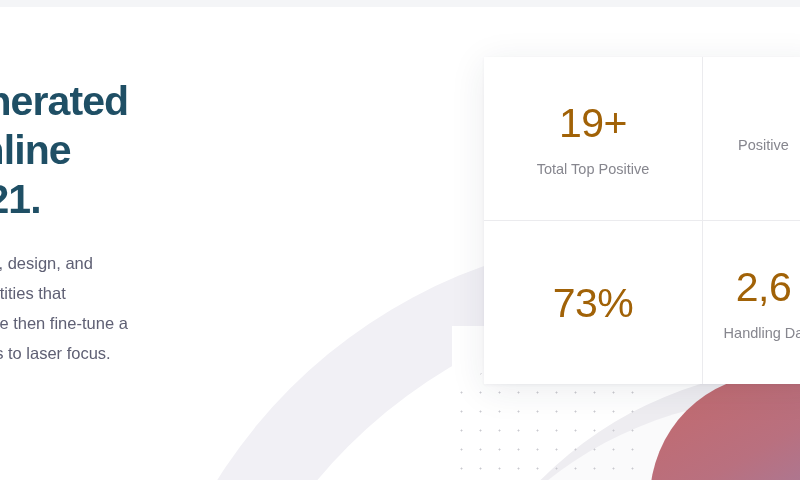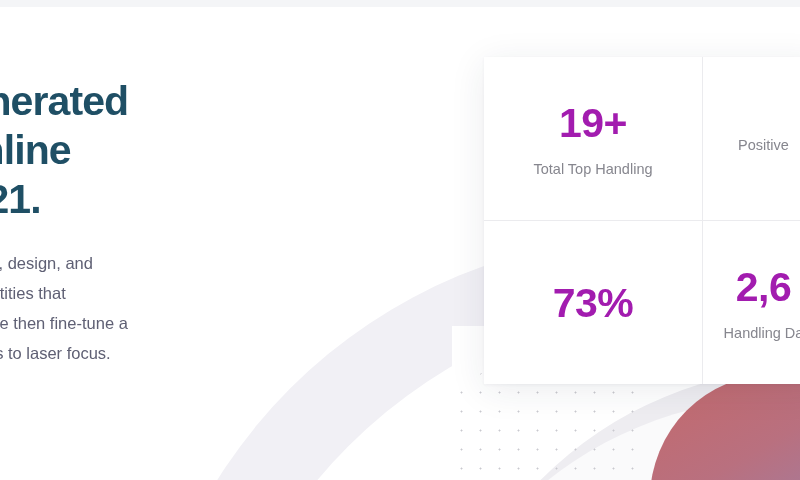--- a/index.html
+++ b/index.html
@@ -172,22 +172,22 @@
     align-items: center;
     justify-content: center;
     padding: 0 10px;
   }
 
   .stat-cell.border-right { border-right: 1px solid #ebebee; }
   .stat-cell.border-bottom { border-bottom: 1px solid #ebebee; }
 
   .stat-value {
     font-size: 41px;
-    font-weight: bold;
-    color: #a21caf;
+    font-weight: normal;
+    color: #a16207;
     line-height: 48px;
     letter-spacing: -0.5px;
     white-space: nowrap;
   }
 
   .stat-label {
     margin-top: 13px;
     font-size: 14.5px;
     color: #86868e;
     line-height: 19px;
@@ -230,21 +230,21 @@
       <div>ur values. We then fine-tune a</div>
       <div>hat allows us to laser focus.</div>
     </div>
 
   </div>
 
   <div class="stats-card">
 
     <div class="stat-cell border-right border-bottom">
       <div class="stat-value">19+</div>
-      <div class="stat-label">Total Top Handling</div>
+      <div class="stat-label">Total Top Positive</div>
     </div>
 
     <div class="stat-cell border-bottom">
       <div class="stat-label">Positive</div>
     </div>
 
     <div class="stat-cell border-right">
       <div class="stat-value">73%</div>
     </div>
 

